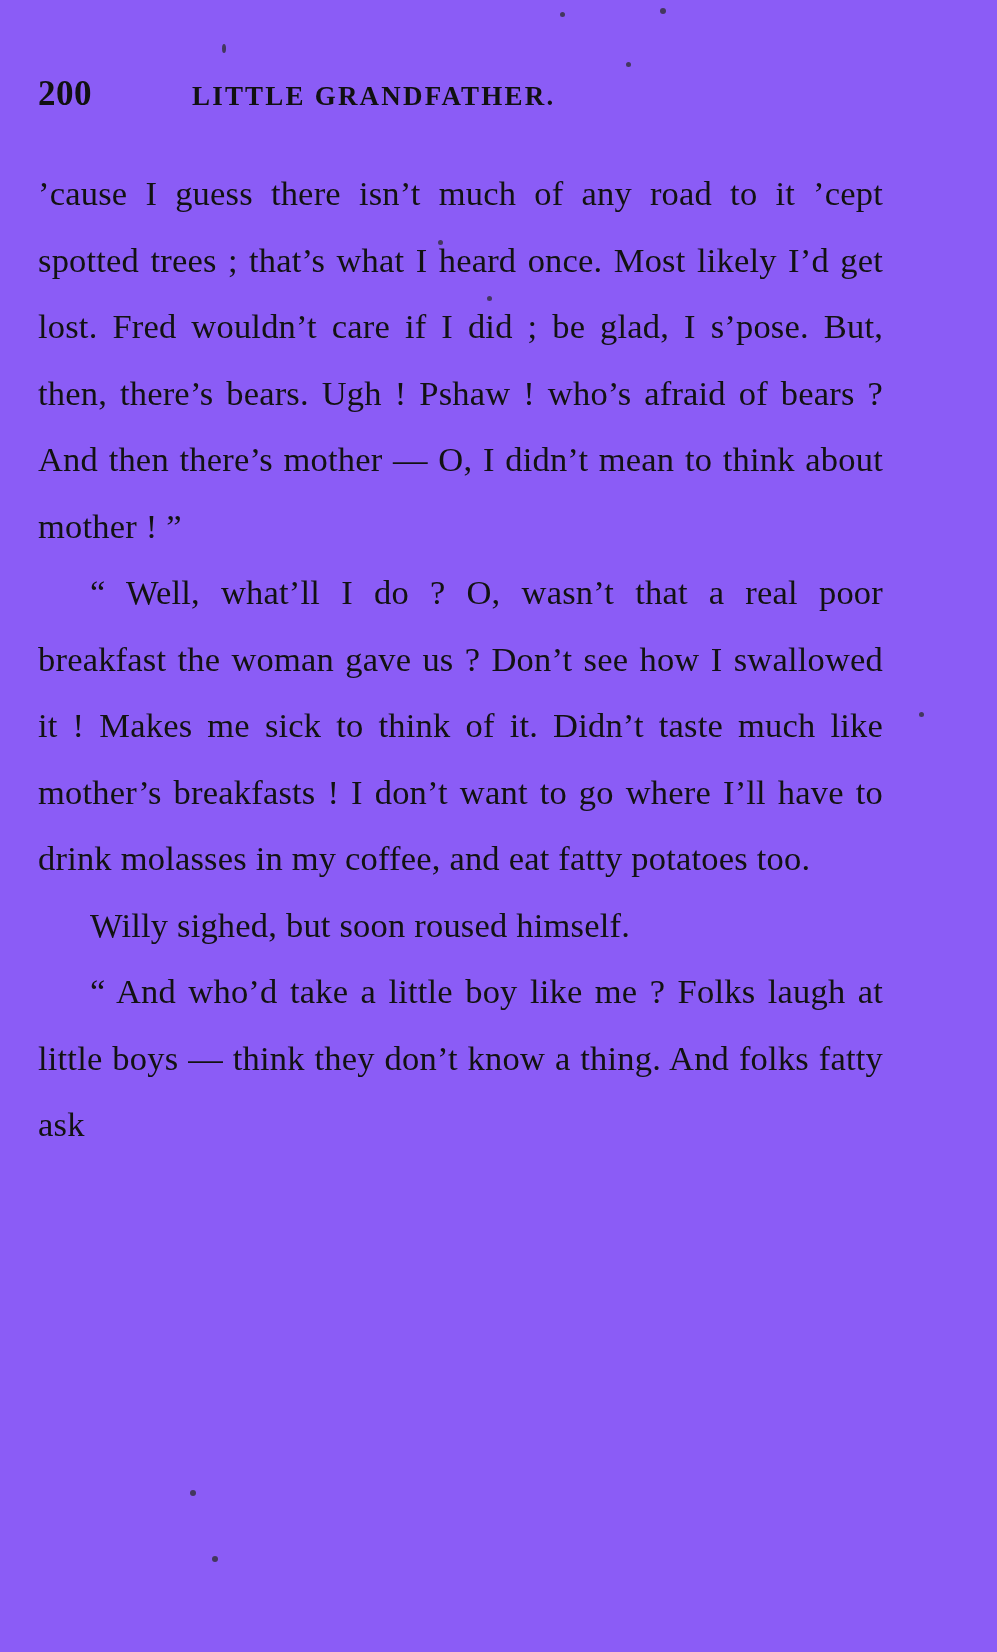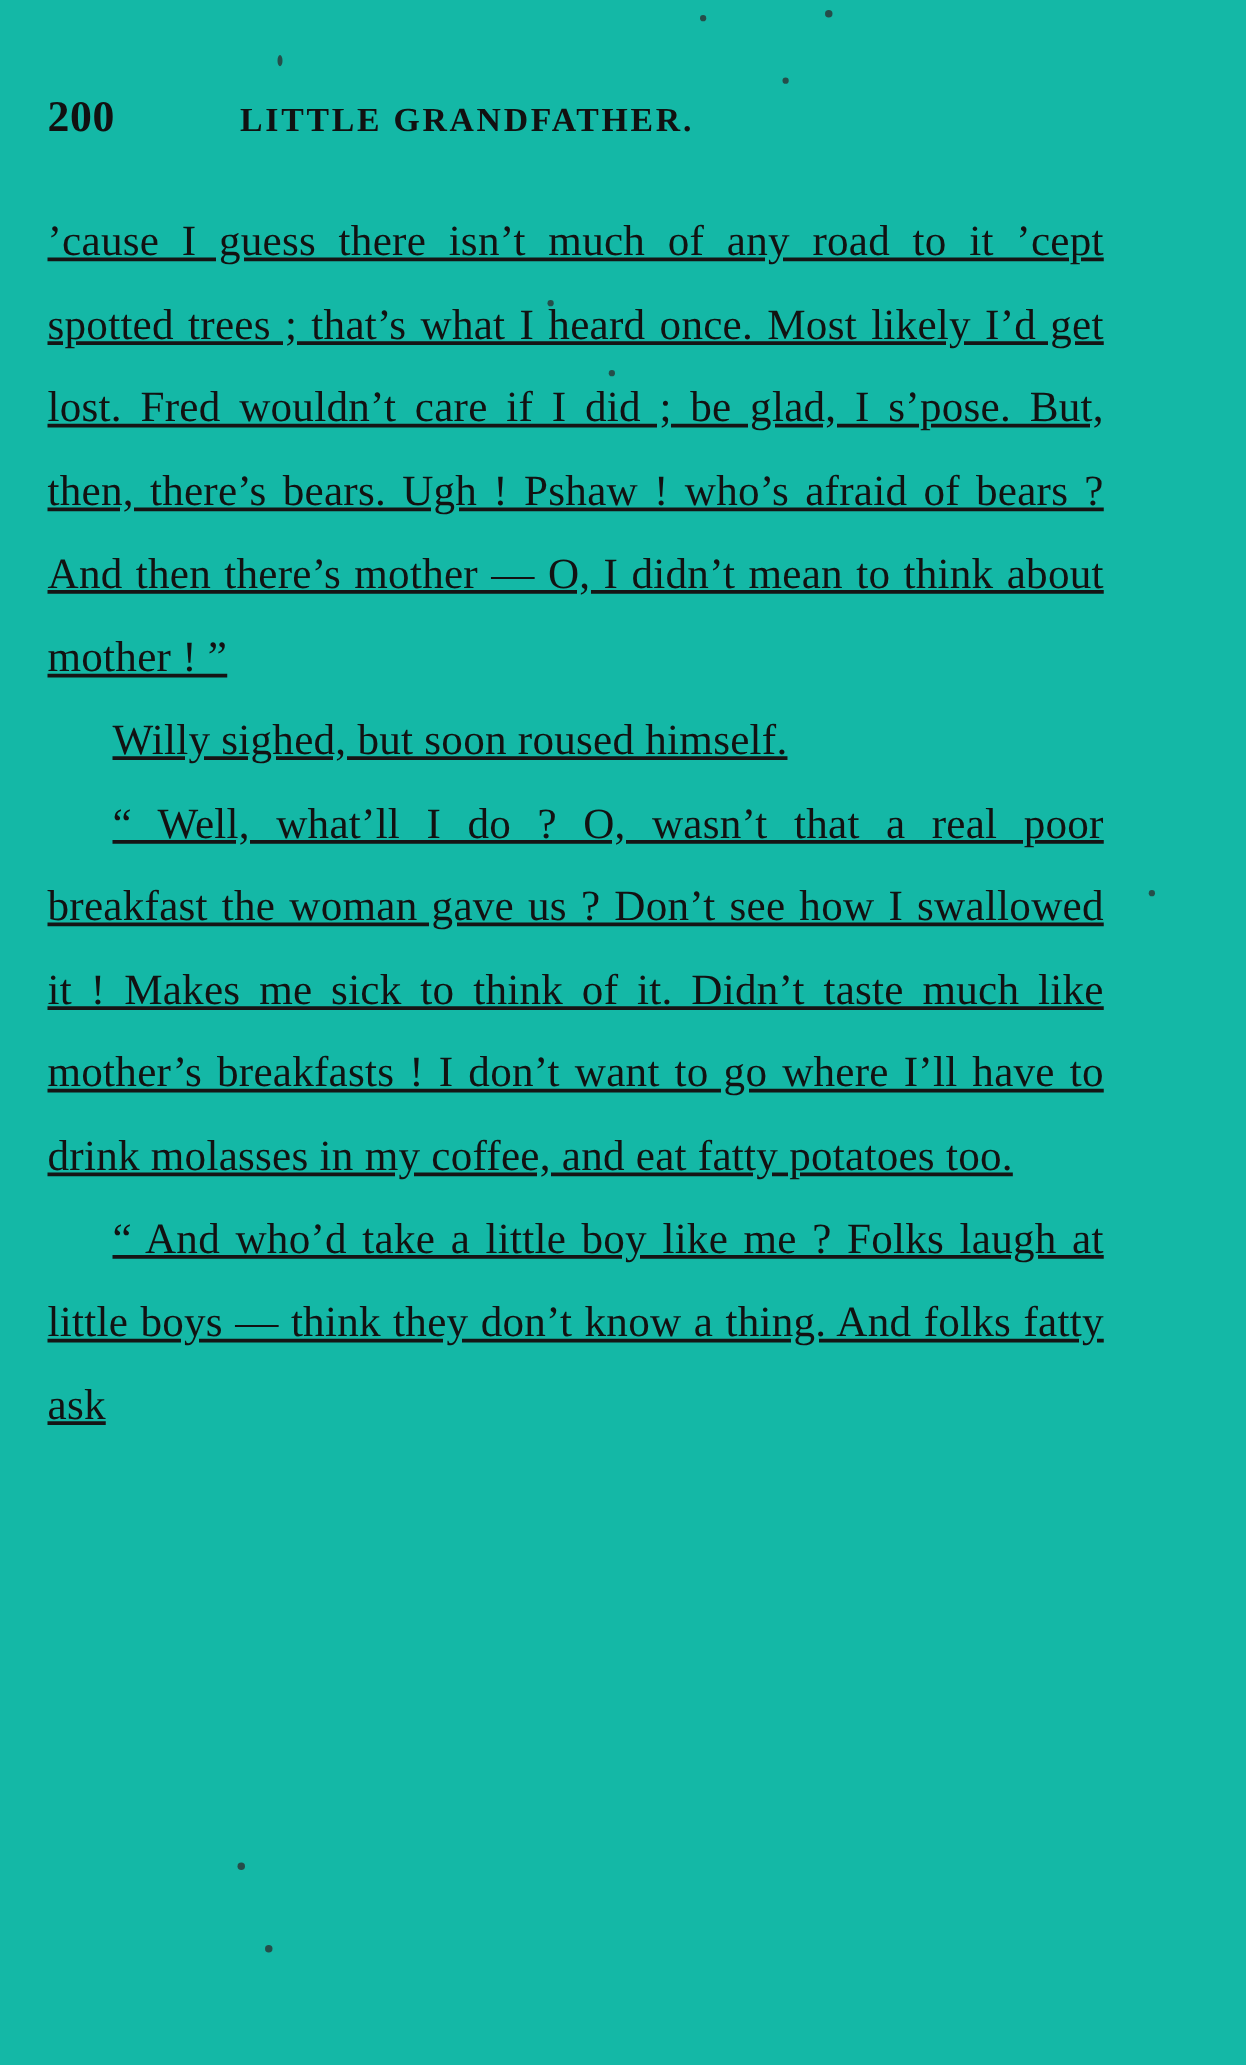--- a/index.html
+++ b/index.html
@@ -13,21 +13,21 @@
     overflow: hidden;
     font-family: "Liberation Serif", "DejaVu Serif", serif;
     color: #151515;
   }
   .page {
     position: relative;
     width: 997px;
     height: 1652px;
     box-sizing: border-box;
     padding: 0;
-    background: #14b8a6;
+    background: #8b5cf6;
   }
 
   
   .speck {
     position: absolute;
     background: #2b2b2b;
     border-radius: 50%;
     opacity: .75;
   }
 
@@ -53,21 +53,20 @@
     color: #111;
     font-variant: small-caps;
     text-transform: uppercase;
   }
 
   .body-text {
     position: absolute;
     left: 38px;
     top: 160px;
     width: 845px;
-    text-decoration: underline;
   }
 
   p.para {
     margin: 0 0 0 0;
     font-size: 34.5px;
     line-height: 66.5px;
     text-align: justify;
     text-justify: inter-word;
     letter-spacing: .2px;
     color: #121212;
@@ -95,18 +94,18 @@
   <span class="speck" style="left:190px;  top:1490px;width:6px; height:6px;"></span>
   <span class="speck" style="left:212px;  top:1556px;width:6px; height:6px;"></span>
 
   <div class="header">
     <span class="folio">200</span>
     <span class="running-head">LITTLE GRANDFATHER.</span>
   </div>
 
   <div class="body-text">
     <p class="para">’cause I guess there isn’t much of any road to it ’cept spotted trees ; that’s what I heard once.  Most likely I’d get lost. Fred wouldn’t care if I did ; be glad, I s’pose.  But, then, there’s bears.  Ugh ! Pshaw ! who’s afraid of bears ?  And then there’s mother — O, I didn’t mean to think about mother ! ”</p>
+    <p class="para indent">“ Well, what’ll I do ?  O, wasn’t that a real poor breakfast the woman gave us ? Don’t see how I swallowed it !  Makes me sick to think of it.  Didn’t taste much like mother’s breakfasts !  I don’t want to go where I’ll have to drink molasses in my coffee, and eat fatty potatoes too.</p>
     <p class="para indent">Willy sighed, but soon roused himself.</p>
-    <p class="para indent">“ Well, what’ll I do ?  O, wasn’t that a real poor breakfast the woman gave us ? Don’t see how I swallowed it !  Makes me sick to think of it.  Didn’t taste much like mother’s breakfasts !  I don’t want to go where I’ll have to drink molasses in my coffee, and eat fatty potatoes too.</p>
     <p class="para indent full-justify">“ And who’d take a little boy like me ? Folks laugh at little boys — think they don’t know a thing.  And folks fatty ask</p>
   </div>
 
 </div>
 
 </body></html>

